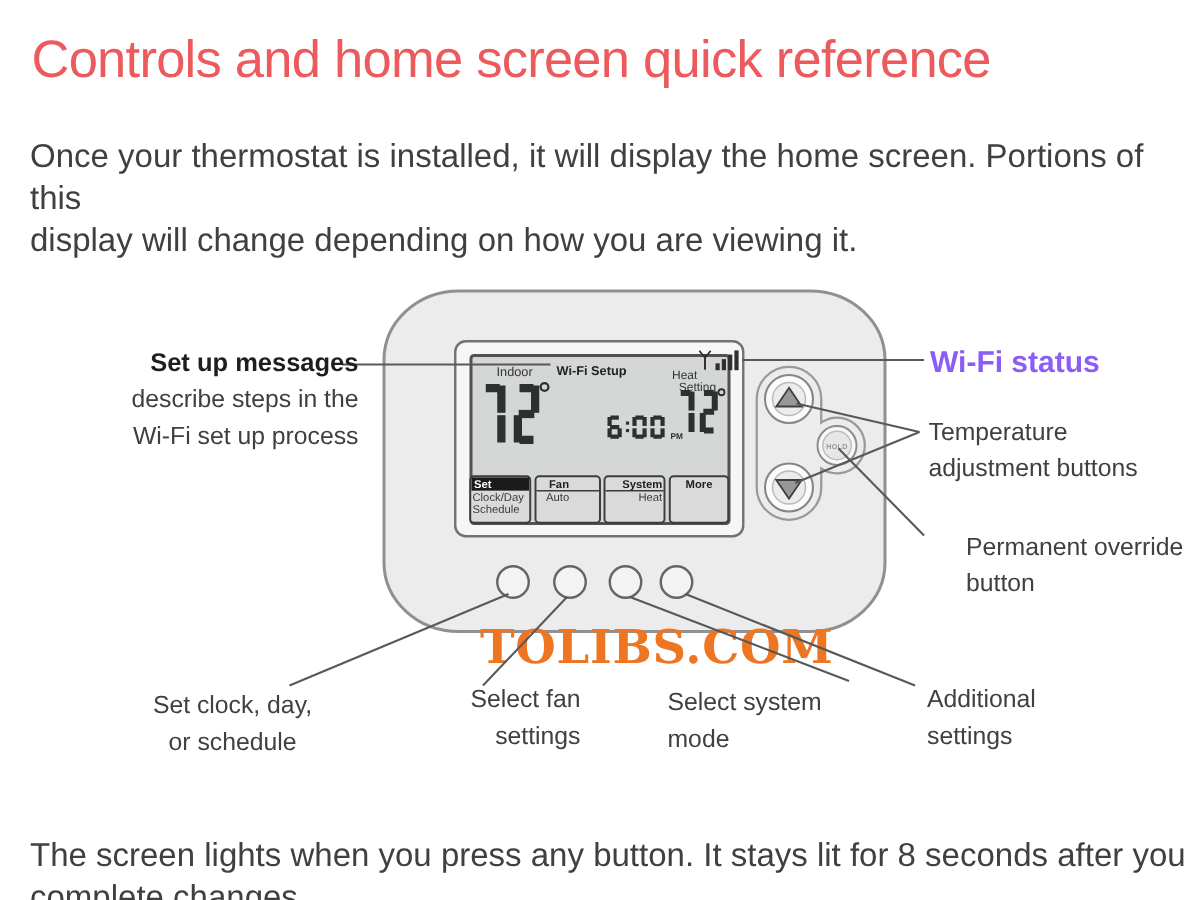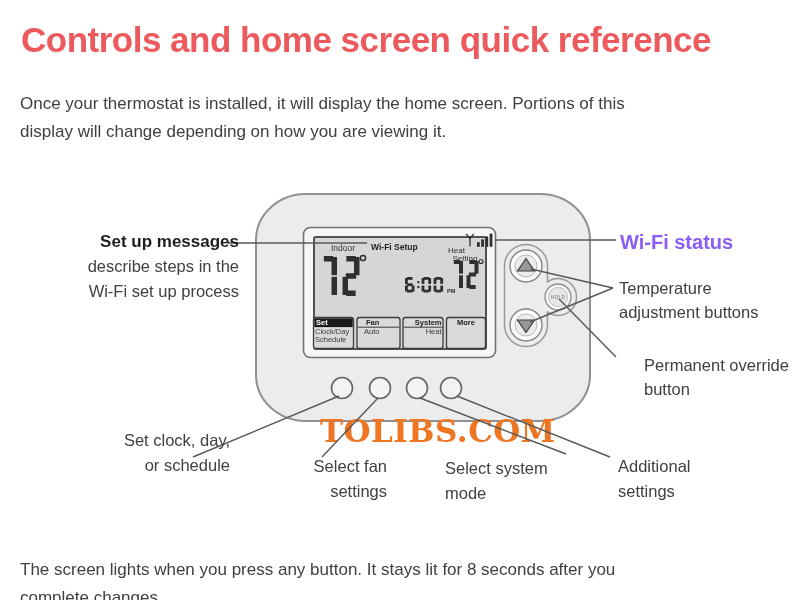--- a/index.html
+++ b/index.html
@@ -1,29 +1,29 @@
 <!DOCTYPE html>
 <html><head>
 <meta charset="utf-8">
 <style>
   html,body{margin:0;padding:0;background:#fff;}
   .canvas{position:relative;width:800px;height:600px;background:#ffffff;
           font-family:"Liberation Sans",sans-serif;overflow:hidden;}
   .abs{position:absolute;}
-  .title{left:21px;top:20px;font-size:35px;font-weight:700;letter-spacing:-0.5px;color:#ec5a5d;}
-  .para{left:20px;font-size:17px;line-height:28px;color:#3f4042;}
+  .title{left:21px;top:20px;font-size:35px;font-weight:400;letter-spacing:-0.5px;color:#ec5a5d;}
+  .para{left:20px;font-size:22px;line-height:28px;color:#3f4042;}
   .intro{top:90px;}
   .footer{top:513px;margin-top:43px;}
   .callout{font-size:16.5px;line-height:25px;color:#3f4042;}
   .callout .b{font-size:17px;font-weight:700;color:#1d1e20;}
   .co-setup{left:54px;top:229px;width:185px;text-align:right;}
   .co-wifi{left:620px;top:232px;font-size:20px;font-weight:700;color:#8b5cf6;line-height:21px;}
   .co-temp{left:619px;top:276px;line-height:24px;}
   .co-override{left:644px;top:353px;line-height:24px;}
-  .co-clock{left:80px;top:428px;width:150px;text-align:right;}
+  .co-clock{left:80px;top:458px;width:150px;text-align:center;}
   .co-fan{left:282px;top:454px;width:105px;text-align:right;}
   .co-system{left:445px;top:456px;width:122px;}
   .co-add{left:618px;top:454px;}
   svg text{font-family:"Liberation Sans",sans-serif;}
   .lcd-t{fill:#333436;font-size:8.5px;}
   .lcd-tb{fill:#222326;font-size:8.5px;font-weight:700;}
   .lcd-s{fill:#3a3b3d;font-size:7.5px;}
   .lcd-sb{fill:#202124;font-size:7.5px;font-weight:700;}
   .lcd-inv{fill:#ffffff;font-size:7.5px;font-weight:700;}
   .seg{fill:#2e2f31;}

